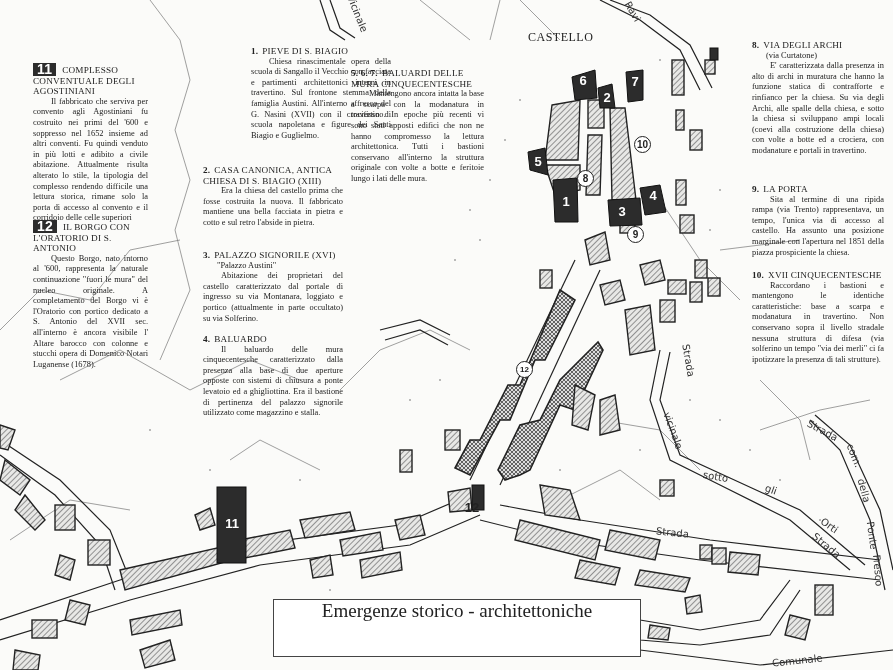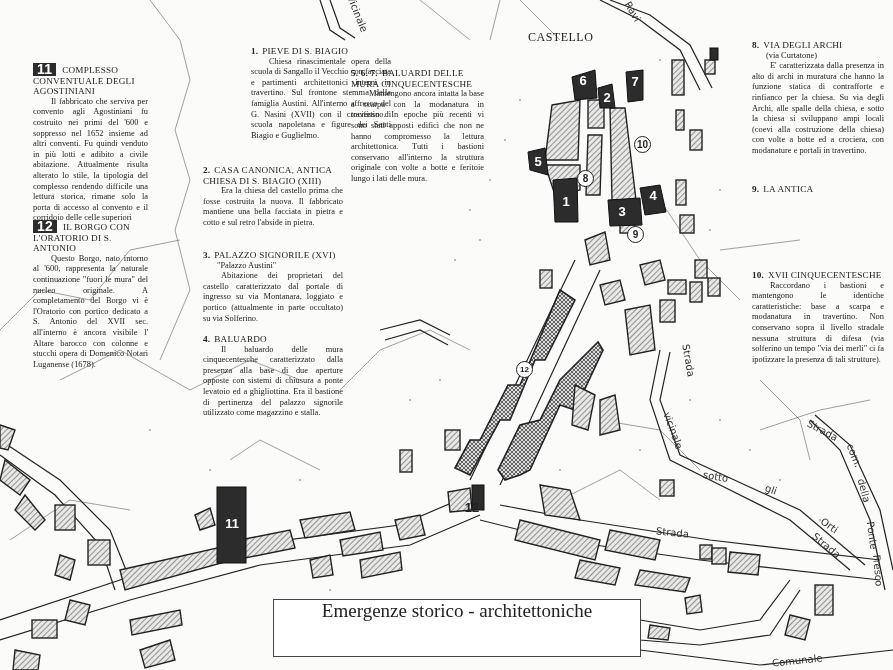--- a/index.html
+++ b/index.html
@@ -262,21 +262,22 @@
   <span class="head"><span class="num">5. 6. 7.</span><span>BALUARDI DELLE MURA CINQUECENTESCHE</span></span>
   <p>Mantengono ancora intatta la base a scarpa con la modanatura in travertino. In epoche più recenti vi sono stati apposti edifici che non ne hanno compromesso la lettura architettonica. Tutti i bastioni conservano all'interno la struttura originale con volte a botte e feritoie lungo i lati delle mura.</p>
 </div>
 
 <div class="txt" style="left:752px;top:40px;width:132px;">
   <span class="head"><span class="num">8.</span><span>VIA DEGLI ARCHI</span></span>
   <span class="sub">(via Curtatone)</span>
   <p>E' caratterizzata dalla presenza in alto di archi in muratura che hanno la funzione statica di contrafforte e rinfianco per la chiesa. Su via degli Archi, alle spalle della chiesa, e sotto la chiesa si sviluppano ampi locali (coevi alla costruzione della chiesa) con volte a botte ed a crociera, con modanature e portali in travertino.</p>
 </div>
 <div class="txt" style="left:752px;top:184px;width:132px;">
-  <span class="head"><span class="num">9.</span><span>LA ANTICA</span></span>
+  <span class="head"><span class="num">9.</span><span>LA PORTA</span></span>
+  <p>Sita al termine di una ripida rampa (via Trento) rappresentava, un tempo, l'unica via di accesso al castello. Ha assunto una posizione marginale con l'apertura nel 1851 della piazza prospiciente la chiesa.</p>
 </div>
 <div class="txt" style="left:752px;top:270px;width:132px;">
   <span class="head"><span class="num">10.</span><span>XVII CINQUECENTESCHE</span></span>
   <p>Raccordano i bastioni e mantengono le identiche caratteristiche: base a scarpa e modanatura in travertino. Non conservano sopra il livello stradale nessuna struttura di difesa (via solferino un tempo "via dei merli" ci fa ipotizzare la presenza di tali strutture).</p>
 </div>
 
 <div id="title-box">
   <div id="title-sub">Emergenze storico - architettoniche</div>
 </div>
 

